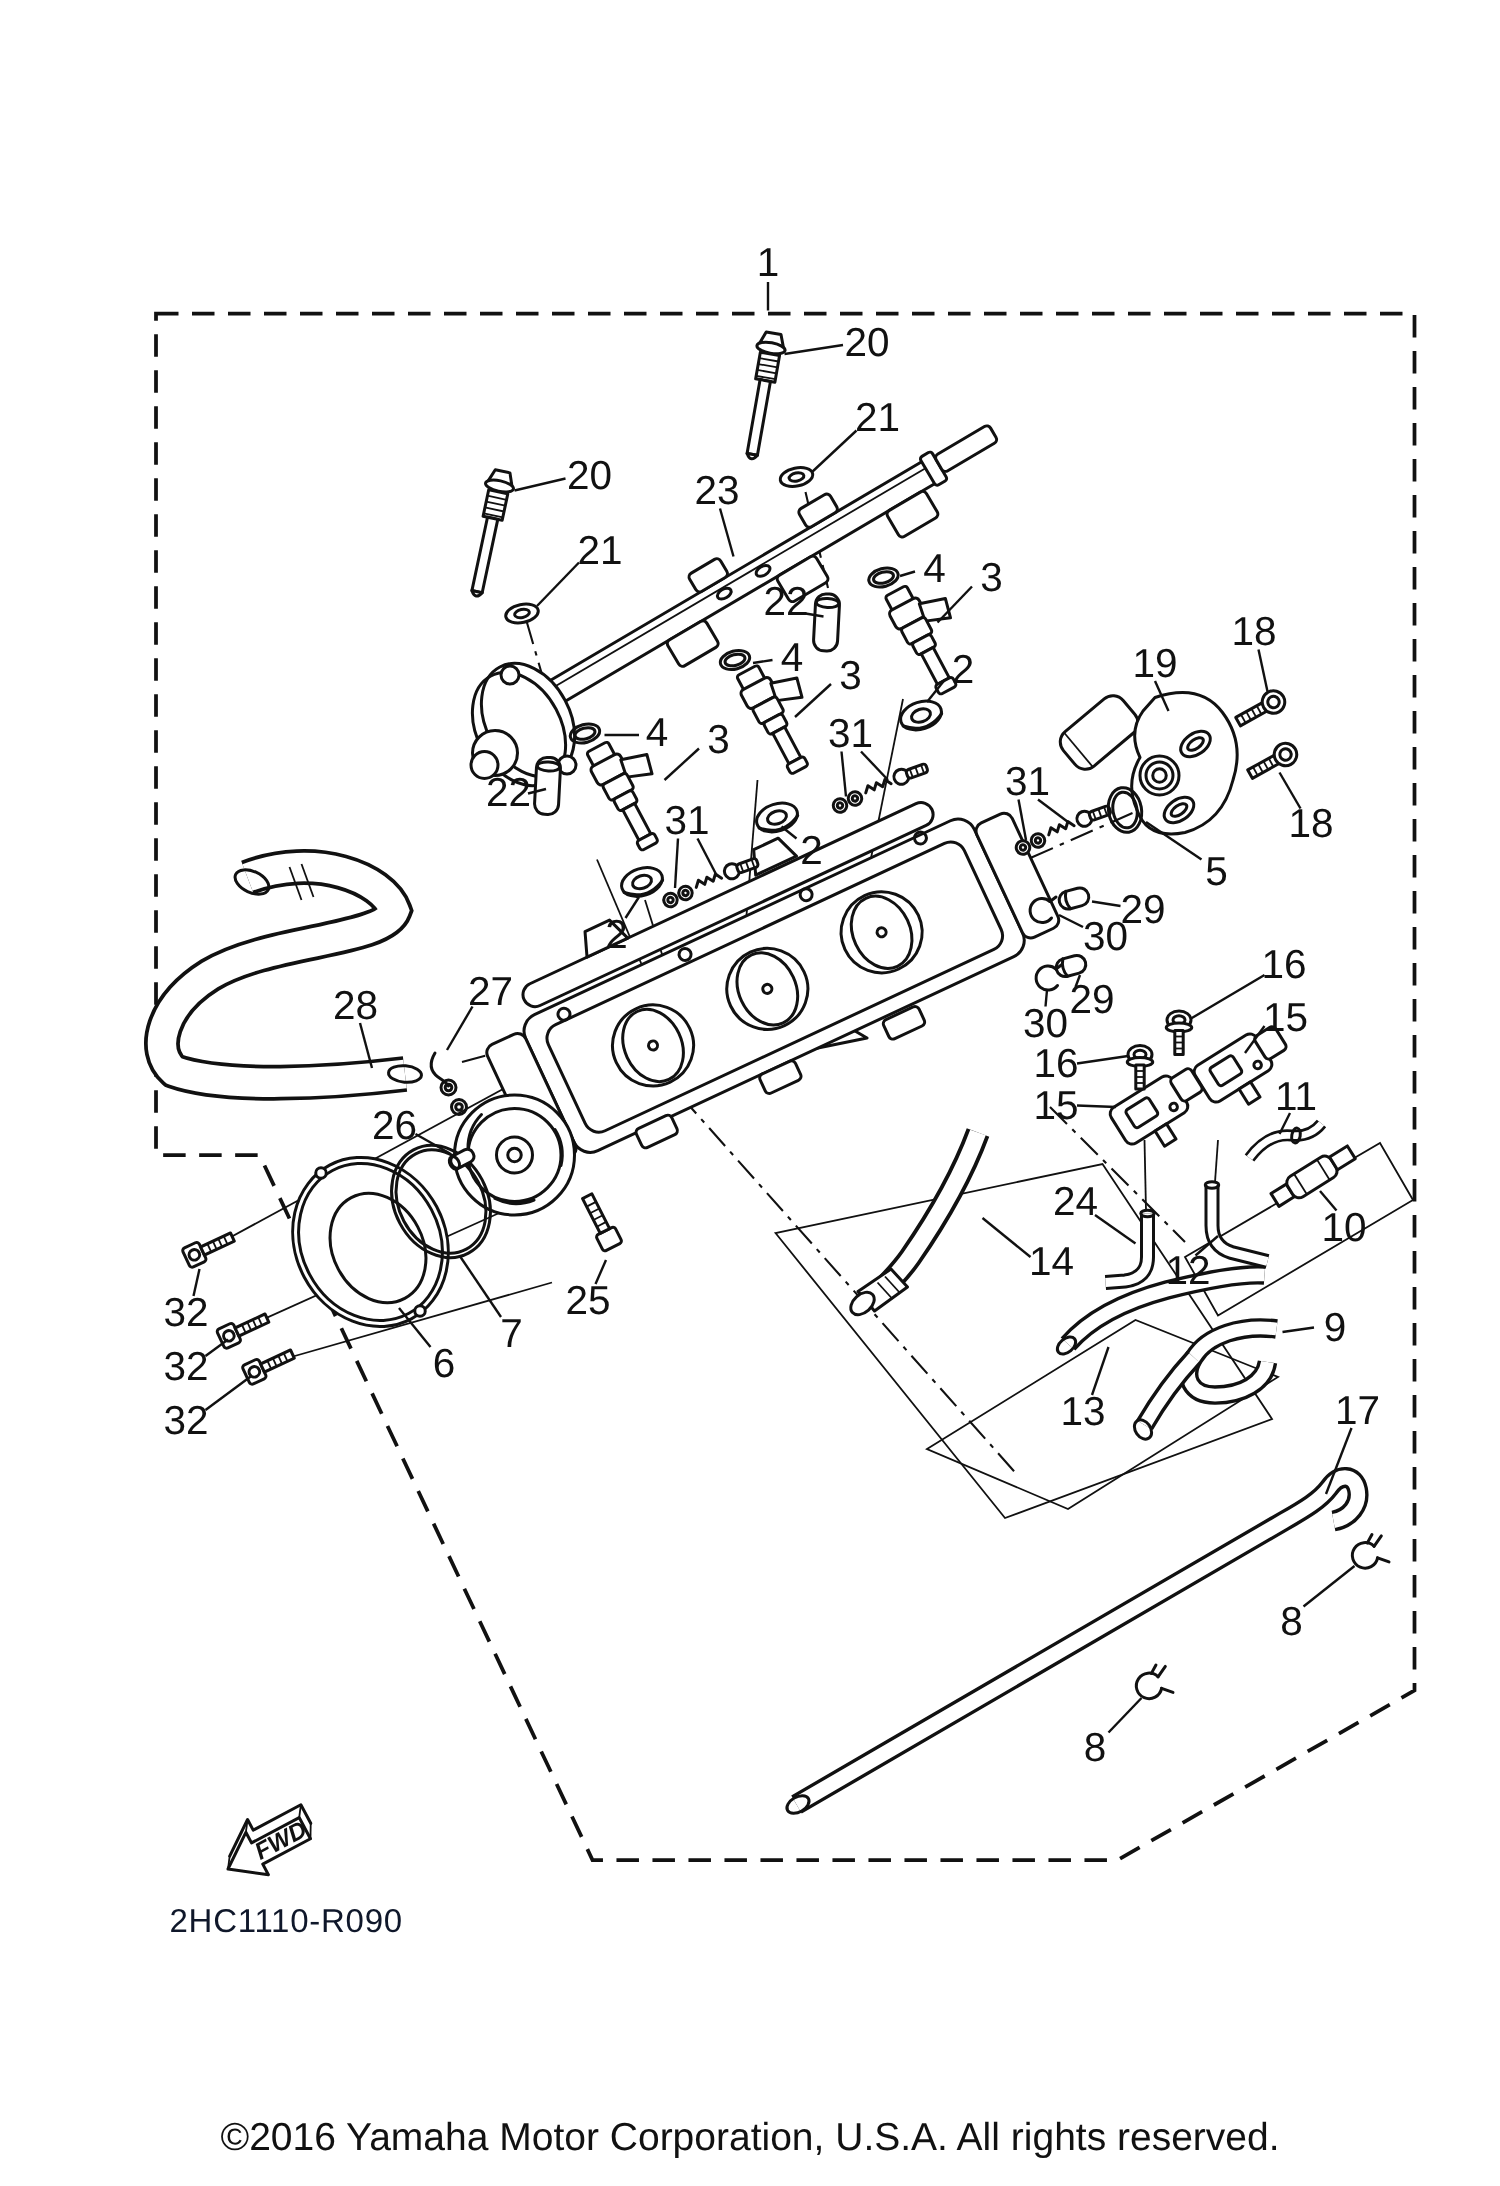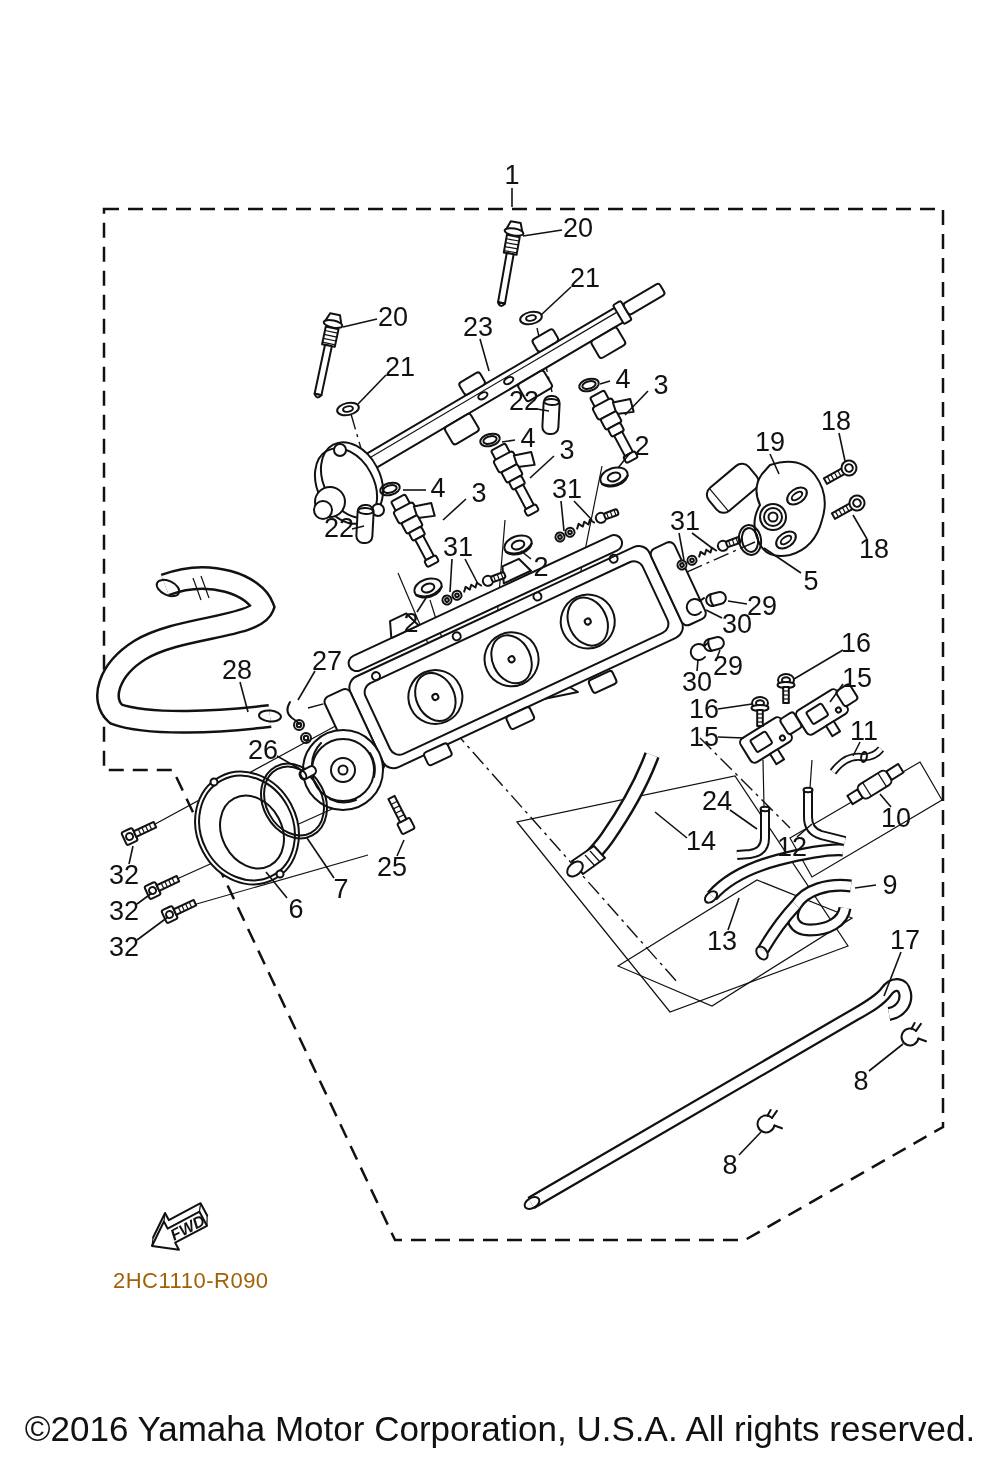--- a/index.html
+++ b/index.html
@@ -13,23 +13,23 @@
   .phantom{fill:none;stroke:#111;stroke-width:1.4;stroke-dasharray:16 5 3 5;}
   .frame{fill:none;stroke:#111;stroke-width:1.2;}
   .border-dash{fill:none;stroke:#111;stroke-width:2.5;stroke-dasharray:15 9;}
   .tube-o{fill:none;stroke:#111;stroke-linecap:butt;}
   .tube-i{fill:none;stroke:#ffffff;stroke-linecap:butt;}
   .callout-text{font-family:"Liberation Sans",sans-serif;font-size:27px;fill:#111;
                 text-anchor:middle;dominant-baseline:central;}
   .leader{stroke:#111;stroke-width:1.6;}
   .fwd-text{font-family:"Liberation Sans",sans-serif;font-size:16px;font-weight:bold;
             font-style:italic;fill:#111;text-anchor:middle;dominant-baseline:central;}
-  .partcode{position:absolute;left:113px;top:1268px;font-size:22px;color:#a16207;letter-spacing:0.5px;}
+  .partcode{position:absolute;left:113px;top:1268px;font-size:22px;color:#0f172a;letter-spacing:0.5px;}
   .copyright{position:absolute;left:0;top:1409px;width:100%;text-align:center;
-             font-size:35px;color:#111;white-space:nowrap;}
+             font-size:26px;color:#111;white-space:nowrap;}
 </style>
 </head>
 <body>
 
 <div class="page">
 <svg width="1000" height="1457" viewBox="0 0 1000 1457">
 
   <defs>
     <g id="injector">
       <rect class="pw" x="-8" y="0" width="16" height="11" rx="2"></rect>

